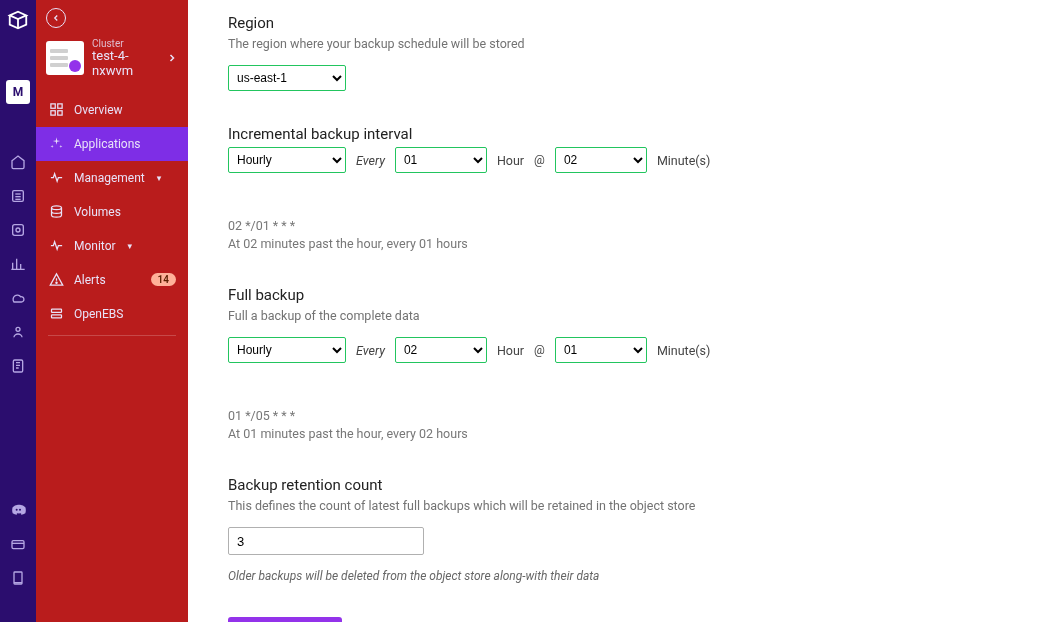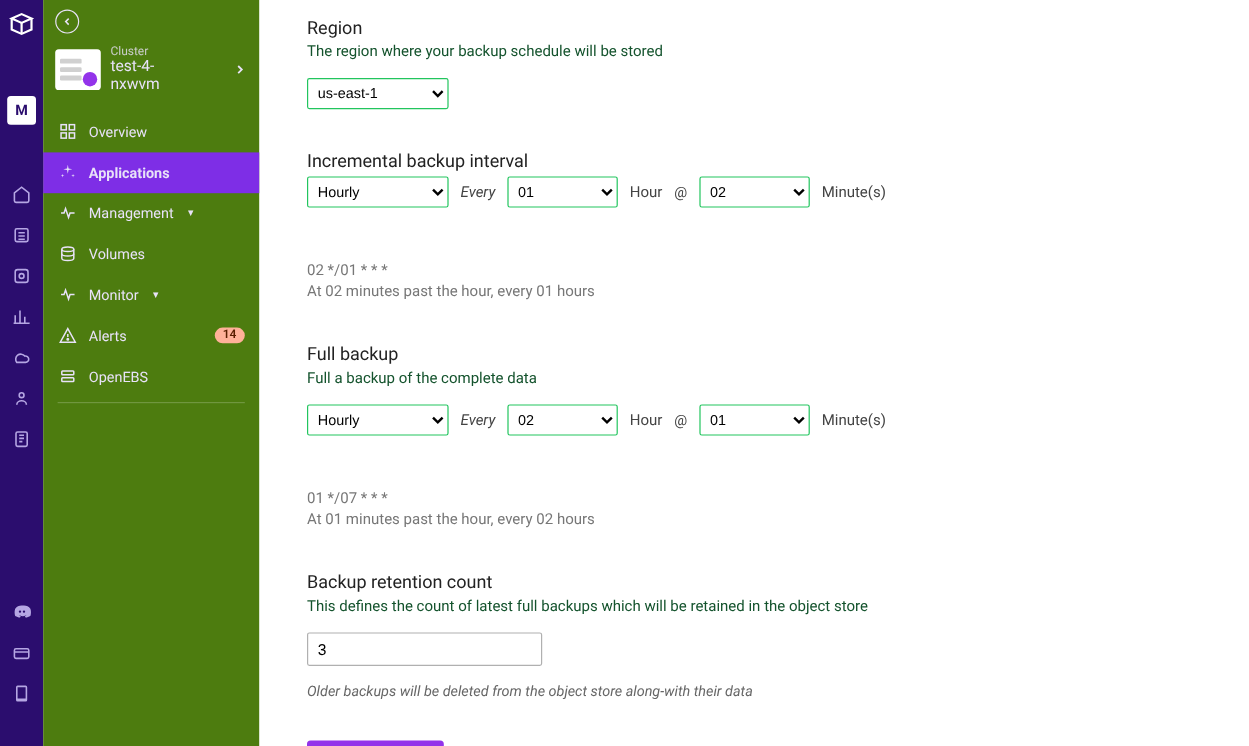--- a/index.html
+++ b/index.html
@@ -45,22 +45,22 @@
     }
     .icon-rail .rail-logo {
       width: 24px;
       height: 24px;
       color: #fff;
     }
     .rail-spacer { flex: 1; }
 
     
     .sidebar {
-      width: 180px;
-      background: #4d7c0f;
+      width: 152px;
+      background: #b91c1c;
       color: #e8e2f8;
       display: flex;
       flex-direction: column;
       font-size: 12px;
     }
     .sidebar-top {
       padding: 8px 10px 14px 10px;
     }
     .back-circle {
       width: 20px; height: 20px;
@@ -110,21 +110,20 @@
     .nav { list-style: none; padding: 0; margin: 0;}
     .nav li {
       display: flex;
       align-items: center;
       gap: 10px;
       padding: 9px 12px;
       cursor: pointer;
     }
     .nav li.active {
       background: #7e2ee6;
-      font-weight: bold;
     }
     .nav .nav-icon {
       width: 16px; height: 16px;
       flex-shrink: 0;
       display: flex; align-items: center; justify-content: center;
     }
     .nav .chev { margin-left: 2px; font-size: 9px;}
     .nav .badge {
       margin-left: auto;
       background: #ffb199;
@@ -148,21 +147,21 @@
     }
     .section { margin-bottom: 34px; }
     .section h3 {
       font-size: 15px;
       font-weight: 400;
       color: #222;
       margin-bottom: 4px;
     }
     .section .desc {
       font-size: 12.5px;
-      color: #14532d;
+      color: #737373;
       margin-bottom: 14px;
     }
     .row {
       display: flex;
       align-items: center;
       gap: 10px;
       flex-wrap: wrap;
     }
     select {
       height: 26px;
@@ -421,21 +420,21 @@
     <div class="row">
       <select class="freq"><option>Hourly</option></select>
       <span class="lbl" style="font-style:italic">Every</span>
       <select class="num"><option>02</option></select>
       <span class="lbl">Hour</span>
       <span class="at-lbl">@</span>
       <select class="num"><option>01</option></select>
       <span class="lbl">Minute(s)</span>
     </div>
     <div class="cron-line">
-      <span class="cron">01 */07 * * *</span>
+      <span class="cron">01 */05 * * *</span>
       <span class="cron-desc">At 01 minutes past the hour, every 02 hours</span>
     </div>
   </div>
 
   <div class="section">
     <h3>Backup retention count</h3>
     <p class="desc">This defines the count of latest full backups which will be retained in the object store</p>
     <input type="text" class="text-input" value="3" style="">
     <p class="hint">Older backups will be deleted from the object store along-with their data</p>
   </div>

